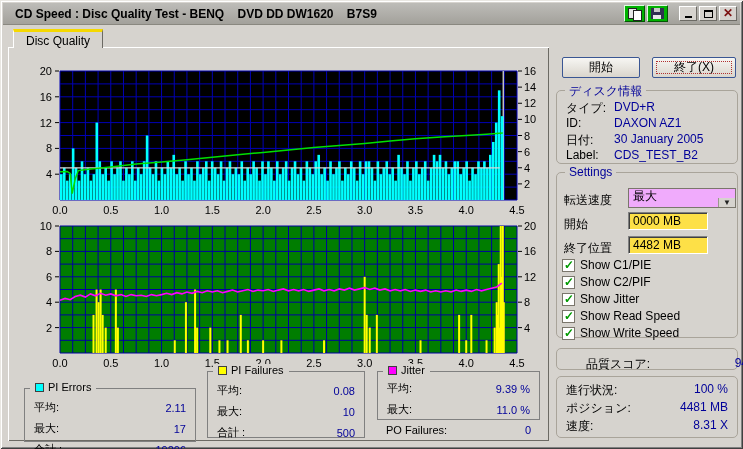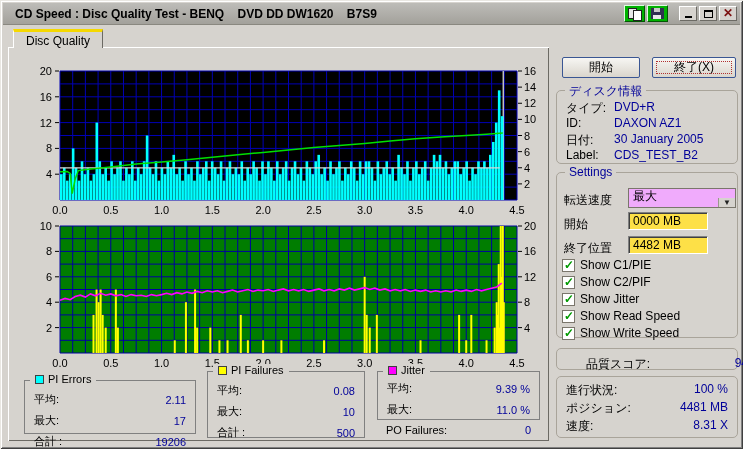--- a/index.html
+++ b/index.html
@@ -482,21 +482,21 @@
         <line x1="35" y1="31.39999999999999" x2="39" y2="31.39999999999999"></line>
         <line x1="35" y1="6" x2="39" y2="6"></line>
         <line x1="498" y1="107.6" x2="502" y2="107.6"></line>
         <line x1="498" y1="82.19999999999999" x2="502" y2="82.19999999999999"></line>
         <line x1="498" y1="56.8" x2="502" y2="56.8"></line>
         <line x1="498" y1="31.39999999999999" x2="502" y2="31.39999999999999"></line>
         <line x1="498" y1="6" x2="502" y2="6"></line>
       </g>
     </svg>
 
-  <div class="legendbox" style="left:24px; top:380px; width:172px; height:54px;text-align:center;">
+  <div class="legendbox" style="left:24px; top:388px; width:172px; height:54px;text-align:center;">
     <div class="cap">
         <span class="swatch" style="background:#00ffff"></span>
       <span>PI Errors</span>
       </div>
     <div style="height:8px"></div>
     <div class="lrow">
         <span>平均:</span>
         <span class="lv">2.11</span>
       </div>
     <div class="lrow">

